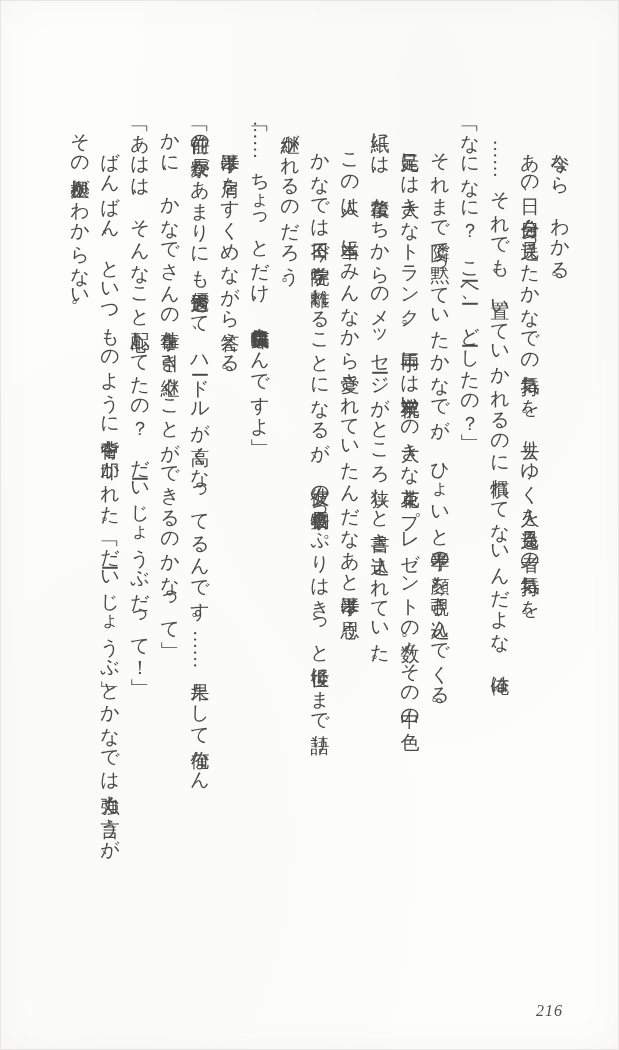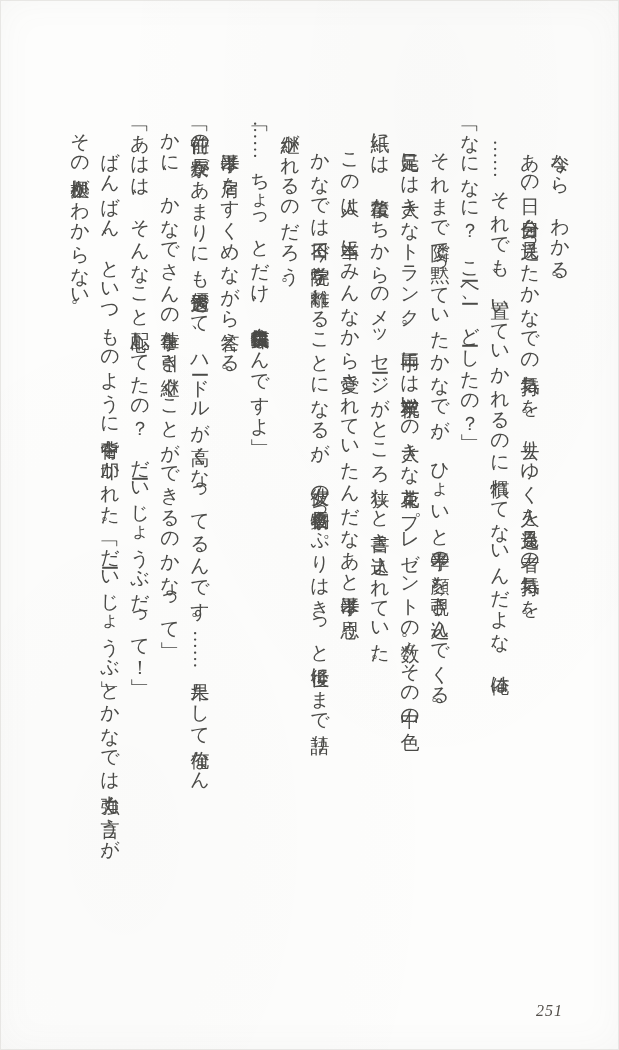--- a/index.html
+++ b/index.html
@@ -62,14 +62,14 @@
     <p class="line">　かなでは今日で学院を離れることになるが、彼女の名物寮長っぷりはきっと後世にまで語り</p>
     <p class="line">継がれるのだろう。</p>
     <p class="line">「……ちょっとだけ、自信喪失気味なんですよ」</p>
     <p class="line">　孝平は肩をすくめながら答える。</p>
     <p class="line">「前任の寮長があまりにも優秀過ぎて、ハードルが高くなってるんです。……果たして俺なん</p>
     <p class="line">かに、かなでさんの仕事を引き継ぐことができるのかなって」</p>
     <p class="line">「あはは、そんなこと心配してたの？　だーいじょうぶだって！」</p>
     <p class="line">　ばんばん、といつものように背中を叩かれた。「だーいじょうぶ」とかなでは力強く言うが、</p>
     <p class="line">その根拠がわからない。</p>
   </div>
-  <div class="page-number">251</div>
+  <div class="page-number">216</div>
 </div>
 
 </body></html>

